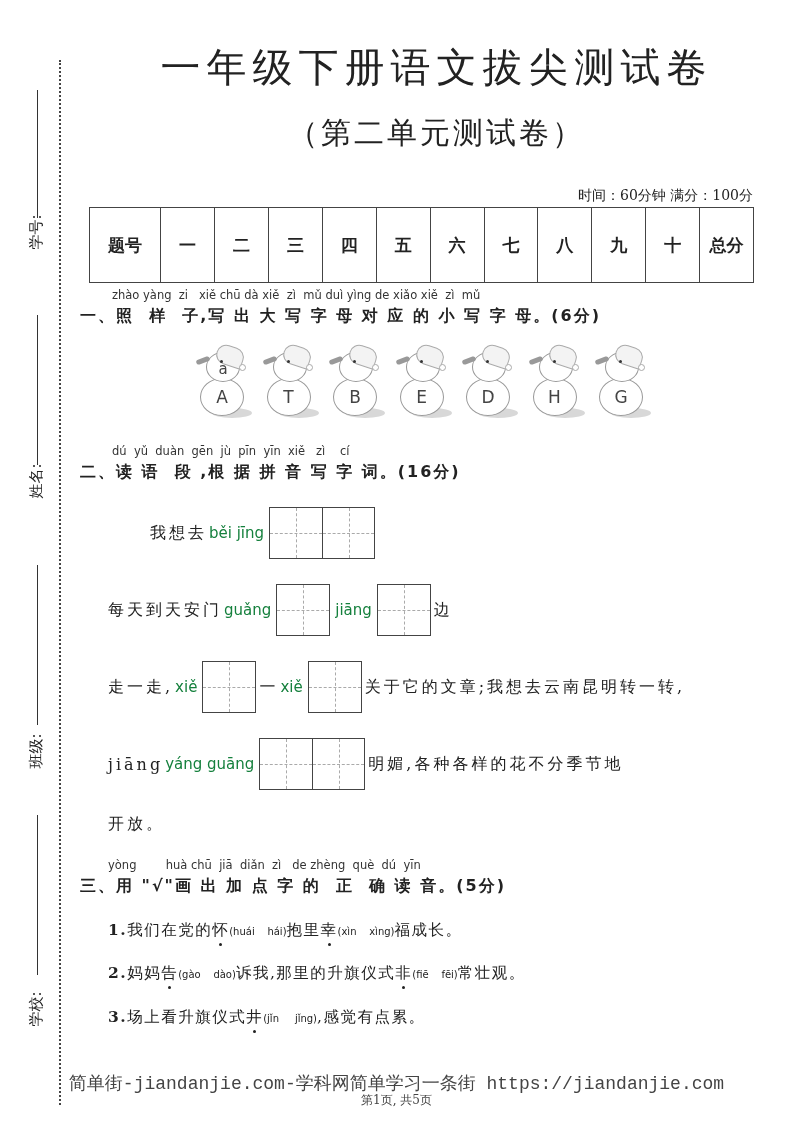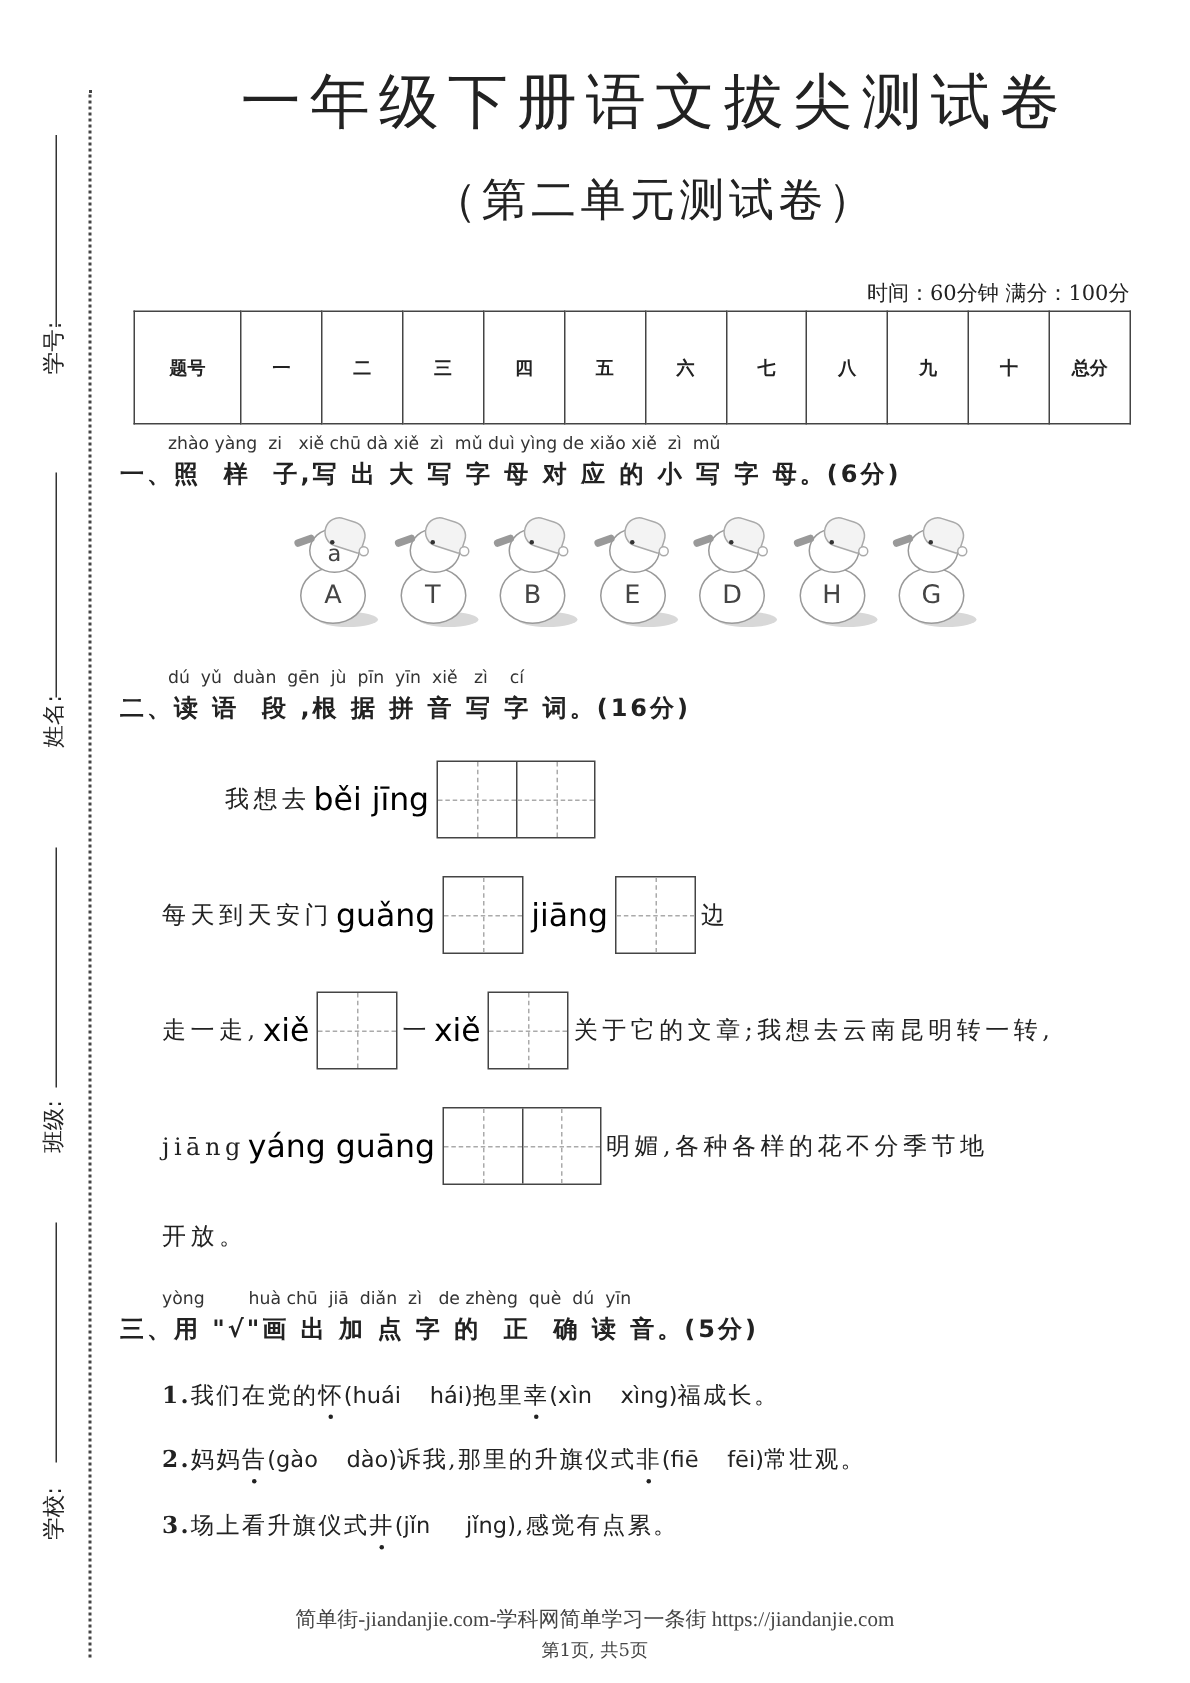--- a/index.html
+++ b/index.html
@@ -12,55 +12,55 @@
   .bind-field .line { position: absolute; left: 19px; width: 1px; background: #333; }
   .bind-field .lbl { position: absolute; left: 4px; width: 28px; font-family: "DejaVu Sans", sans-serif; font-size: 15px;
                      transform: rotate(-90deg); transform-origin: center center; white-space: nowrap; text-align: center; }
 
   .title { position: absolute; left: 0; width: 793px; text-align: center; font-family: "DejaVu Serif", serif; }
   .title-main { top: 40px; font-size: 40px; letter-spacing: 6px; left: 40px; }
   .title-sub { top: 113px; font-size: 30px; letter-spacing: 3px; left: 40px; }
   .meta { position: absolute; right: 40px; top: 187px; font-size: 14px; font-family: "DejaVu Serif", serif; padding-left: 41px; }
 
   table.score { position: absolute; left: 89px; top: 207px; width: 665px; height: 76px; border-collapse: collapse; }
-  table.score td { border: 1.5px solid #444; text-align: center; font-weight: bold; font-size: 12px; width: 53px; height: 38px; font-family: "DejaVu Sans", sans-serif; }
+  table.score td { border: 1.5px solid #444; text-align: center; font-weight: bold; font-size: 17px; width: 53px; height: 38px; font-family: "DejaVu Sans", sans-serif; }
   table.score td.first { width: 70px; }
 
   .sec-head { position: absolute; font-family: "DejaVu Sans", sans-serif; }
   .pinyin-line { font-size: 11.5px; color: #333; white-space: pre; font-family: "DejaVu Sans", sans-serif; }
   .head-line { font-size: 16px; font-weight: bold; letter-spacing: 2px; white-space: pre; margin-top: 1px; }
 
   .snowmen { position: absolute; left: 200px; top: 346px; display: flex; gap: 25.5px; }
   .snowman { position: relative; width: 41px; height: 76px; }
   .snowman .shadow { position: absolute; left: 12px; top: 62px; width: 40px; height: 10px; border-radius: 50%; background: #d8d8d8; }
   .snowman .body { position: absolute; left: 0; top: 32px; width: 44px; height: 38px; border-radius: 50%; border: 1px solid #999; background: #fff; 
                    display: flex; align-items: center; justify-content: center; font-family: "DejaVu Sans", sans-serif; font-size: 17px; color: #444; }
   .snowman .head { position: absolute; left: 6px; top: 6px; width: 34px; height: 30px; border-radius: 50%; border: 1px solid #999; background: #fff;
                    display: flex; align-items: center; justify-content: center; font-family: "DejaVu Sans", sans-serif; font-size: 15px; color: #444; padding-top: 4px; }
   .snowman .hat { position: absolute; left: 16px; top: 0; width: 28px; height: 20px; border-radius: 14px 14px 4px 14px; border: 1px solid #aaa; background: #f3f3f3; transform: rotate(18deg); }
   .snowman .pom { position: absolute; left: 39px; top: 18px; width: 7px; height: 7px; border-radius: 50%; border: 1px solid #aaa; background: #fff; }
   .snowman .nose { position: absolute; left: -4px; top: 12px; width: 14px; height: 5px; background: #999; border-radius: 3px; transform: rotate(-20deg); }
   .snowman .eye { position: absolute; left: 20px; top: 14px; width: 3px; height: 3px; border-radius: 50%; background: #333; }
 
   .para-line { position: absolute; font-family: "DejaVu Serif", serif; font-size: 16px; letter-spacing: 3px; white-space: pre; display: flex; align-items: center; }
-  .py { font-family: "DejaVu Sans", sans-serif; font-size: 21px; letter-spacing: 0; margin: 0 2px; color: #000000; }
+  .py { font-family: "DejaVu Sans", sans-serif; font-size: 15px; letter-spacing: 0; margin: 0 2px; color: #15803d; }
   .grid { display: inline-flex; border: 1.5px solid #444; height: 52px; margin: 0 3px; }
   .cell { position: relative; width: 52px; height: 100%; }
   .cell + .cell { border-left: 1.5px solid #444; }
   .cell::before { content: ""; position: absolute; left: 50%; top: 0; bottom: 0; border-left: 1px dashed #aaa; }
   .cell::after { content: ""; position: absolute; top: 50%; left: 0; right: 0; border-top: 1px dashed #aaa; }
 
   .q-line { position: absolute; left: 108px; font-family: "DejaVu Serif", serif; font-size: 15.5px; letter-spacing: 1.5px; white-space: pre; }
   .q-line .num { font-weight: bold; }
-  .q-line .opt { font-family: "DejaVu Sans", sans-serif; letter-spacing: 0; font-size: 15px; }
+  .q-line .opt { font-family: "DejaVu Sans", sans-serif; letter-spacing: 0; font-size: 10px; }
   .dot { position: relative; }
   .dot::after { content: ""; position: absolute; left: 50%; bottom: -7px; width: 3px; height: 3px; margin-left: -1.5px; border-radius: 50%; background: #222; }
 
   .footer { position: absolute; left: 0; width: 793px; text-align: center; color: #444; }
-  .footer-site { top: 1071px; font-family: Liberation Serif, serif; font-size: 14px; left: 0; }
+  .footer-site { top: 1071px; font-family: Liberation Mono, monospace; font-size: 18px; left: 0; }
   .footer-page { top: 1092px; font-family: "DejaVu Serif", serif; font-size: 12px; }
 </style>
 </head>
 <body>
 
 <div class="binding-line"></div>
 
 <div class="bind-field" style="top:90px;height:160px;">
   <div class="line" style="top:0;height:128px;"></div>
   <div class="lbl" style="top:136px;">学号:</div>

